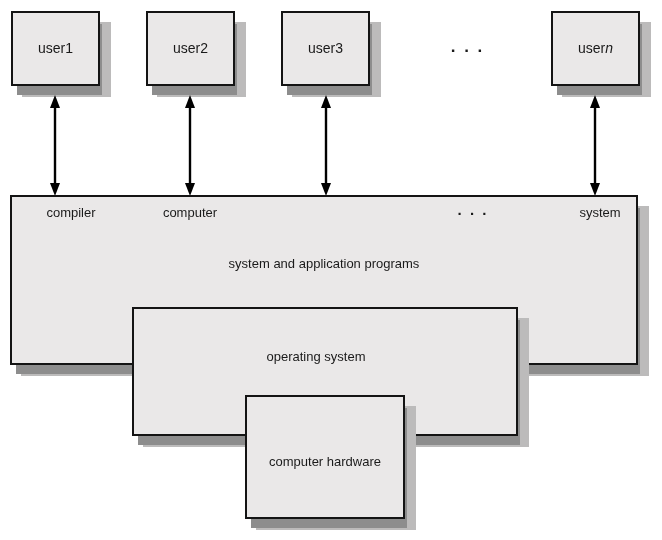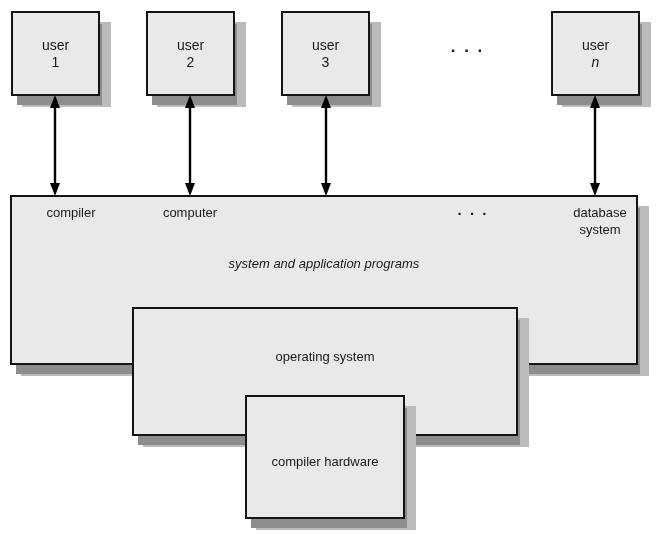--- a/index.html
+++ b/index.html
@@ -12,22 +12,22 @@
   }
   
   .dbox {
     position:absolute; box-sizing:border-box;
     background:var(--box-fill,#eae8e8);
     border:2px solid var(--border,#141414);
     box-shadow: 4px 11px 0 -2px var(--shadow-dark,#8d8d8d),
                 11px 11px 0 var(--shadow-light,#bcbbbb);
   }
   .ubox {
-    width:89px; height:85px; top:11px;
-    display:flex; flex-direction:column; align-items:center; justify-content:center;
+    width:89px; height:75px; top:11px;
+    display:flex; flex-direction:row; align-items:center; justify-content:center;
     font-size:14px; line-height:17px; text-align:center;
   }
   .u1{left:11px} .u2{left:146px} .u3{left:281px} .un{left:551px}
   .italic{font-style:italic}
   .top-dots {
     position:absolute; left:420px; top:37px; width:95px;
     text-align:center; font-size:17px; font-weight:bold; letter-spacing:2px;
   }
   .arrow { position:absolute; top:95px; }
   .arrow line { stroke:var(--arrow,#000); stroke-width:2.4; }
@@ -38,24 +38,24 @@
   .hwbox  { left:245px; top:395px; width:160px; height:124px; }
   .plabel {
     position:absolute; top:204px; width:110px;
     text-align:center; font-size:13px; line-height:17px;
   }
   .pl-compiler{left:16px} .pl-assembler{left:135px} .pl-editor{left:271px}
   .pl-dots{left:418px; top:201px; font-weight:bold; letter-spacing:2px; font-size:15px;}
   .pl-db{left:545px}
   .band-label {
     position:absolute; left:10px; top:256px; width:628px;
-    text-align:center; font-size:13px;font-style:italic;
+    text-align:center; font-size:13px;
   }
   .os-label {
-    position:absolute; left:132px; top:349px; width:386px;
+    position:absolute; left:123px; top:349px; width:386px;
     text-align:center; font-size:13px;
   }
   .hw-label {
     position:absolute; left:245px; top:454px; width:160px;
     text-align:center; font-size:13px;
   }
 </style>
 </head>
 <body>
 
@@ -99,24 +99,23 @@
     <line x1="7" y1="9" x2="7" y2="92"></line>
     <polygon points="7,0 12,13 2,13"></polygon>
     <polygon points="7,101 12,88 2,88"></polygon>
   </svg>
 
   <div class="dbox bigbox"></div>
   <div class="plabel pl-compiler">compiler</div>
   <div class="plabel pl-assembler">computer</div>
   <div class="plabel pl-dots">. . .</div>
   <div class="plabel pl-db">
-    <div>database</div>
     <div>system</div>
   </div>
   <div class="band-label">system and application programs</div>
 
   <div class="dbox osbox"></div>
   <div class="os-label">operating system</div>
 
   <div class="dbox hwbox"></div>
-  <div class="hw-label">compiler hardware</div>
+  <div class="hw-label">computer hardware</div>
 
 </div>
 
 </body></html>

